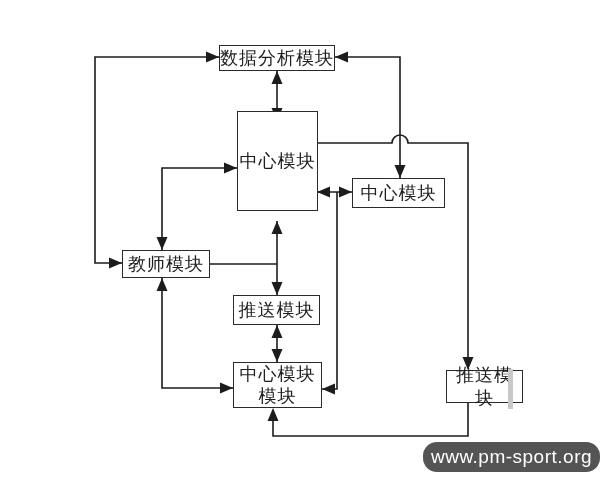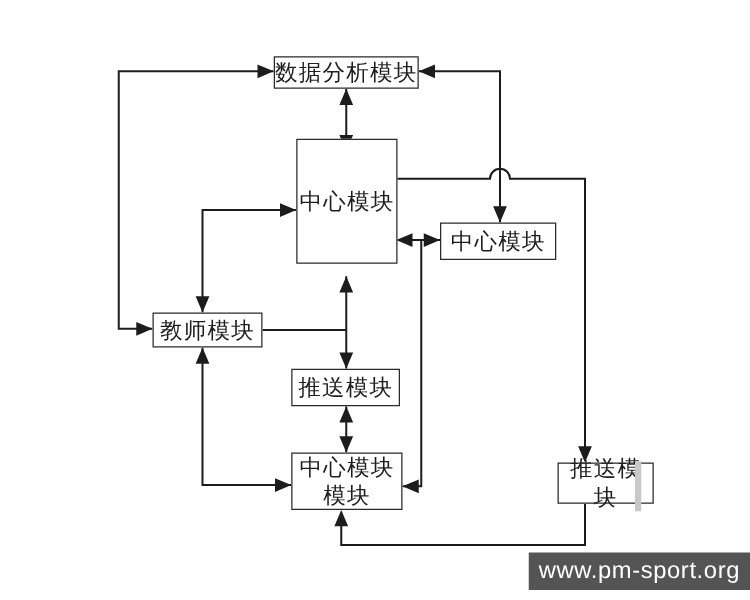--- a/index.html
+++ b/index.html
@@ -21,21 +21,21 @@
   #node-student{left:122px;top:250px;width:88px;height:28px;}
   #node-teacher{left:233px;top:295px;width:87px;height:30px;}
   #node-info{left:233px;top:362px;width:89px;height:46px;}
   #node-push{left:446px;top:370px;width:77px;height:33px;}
   .gray-bar{position:absolute;left:508px;top:369px;width:5px;height:40px;background:#c8c8c8;}
   .watermark{
     position:absolute;display:flex;align-items:center;justify-content:center;
     background:#545454;color:#ffffff;letter-spacing:0.5px;
   }
   #wm-top{left:10px;top:12px;width:135px;height:23px;font-size:15px;}
-  #wm-bottom{left:423px;top:442px;width:177px;height:30px;font-size:19px;}
+  #wm-bottom{left:423px;top:442px;width:177px;height:30px;font-size:19px;border-radius:14px;}
 </style>
 </head>
 <body>
 
 <div id="canvas">
 
   <svg id="connectors" viewBox="0 0 600 480" xmlns="http://www.w3.org/2000/svg">
     <g stroke="#1c1c1c" stroke-width="1.6" fill="none">
       <path d="M122,263 L95,263 L95,57 L219,57"></path>
       <path d="M277,71 L277,121"></path>

